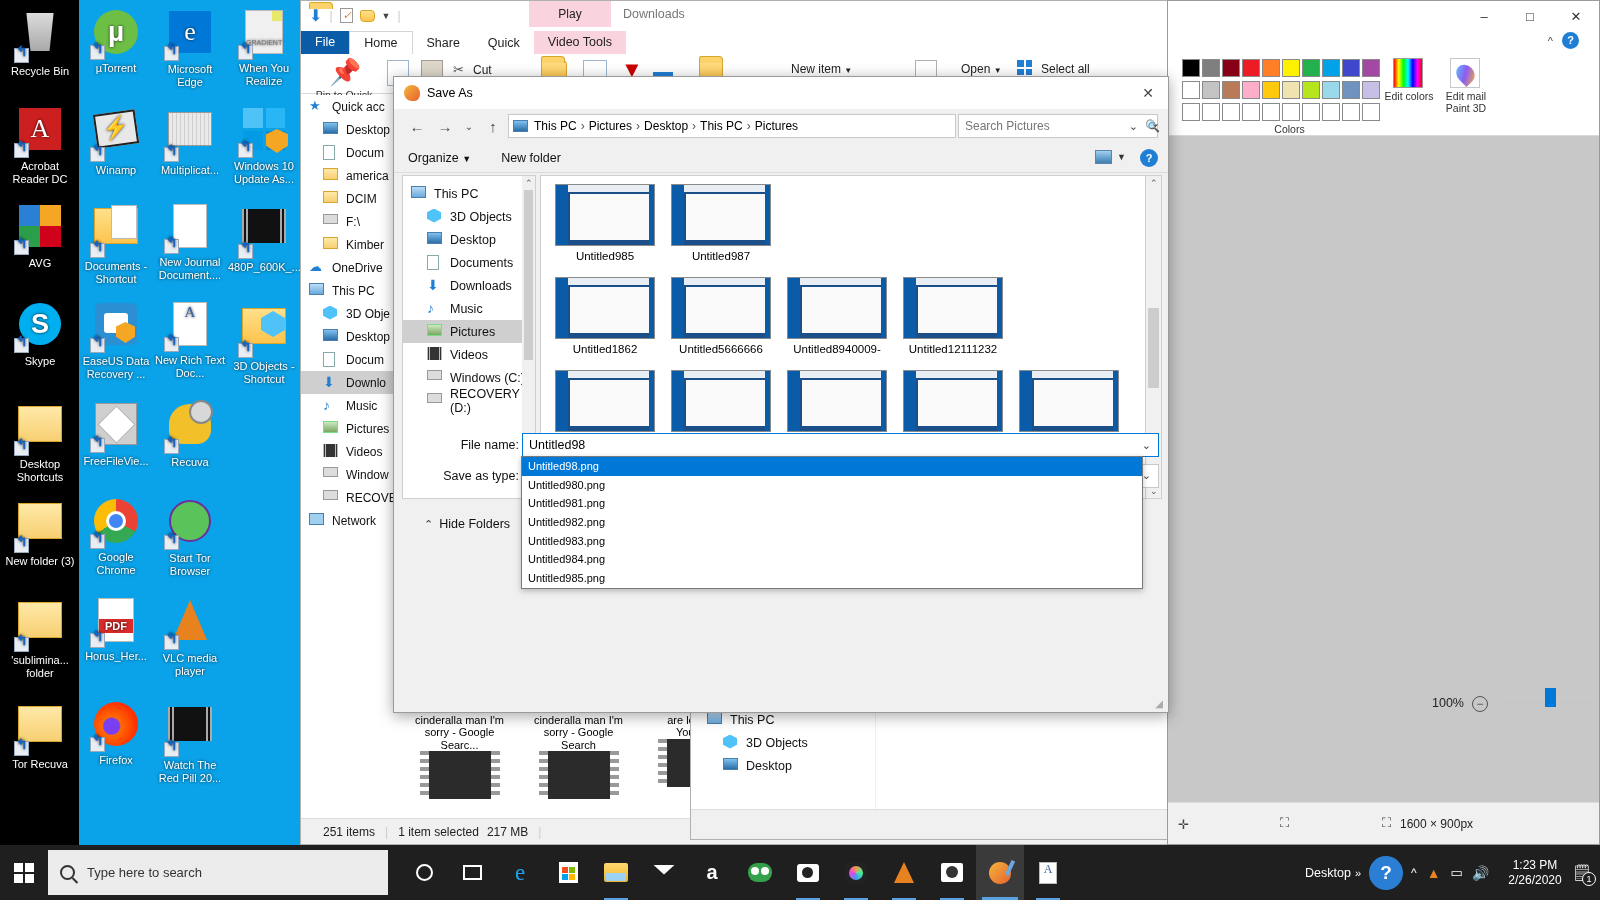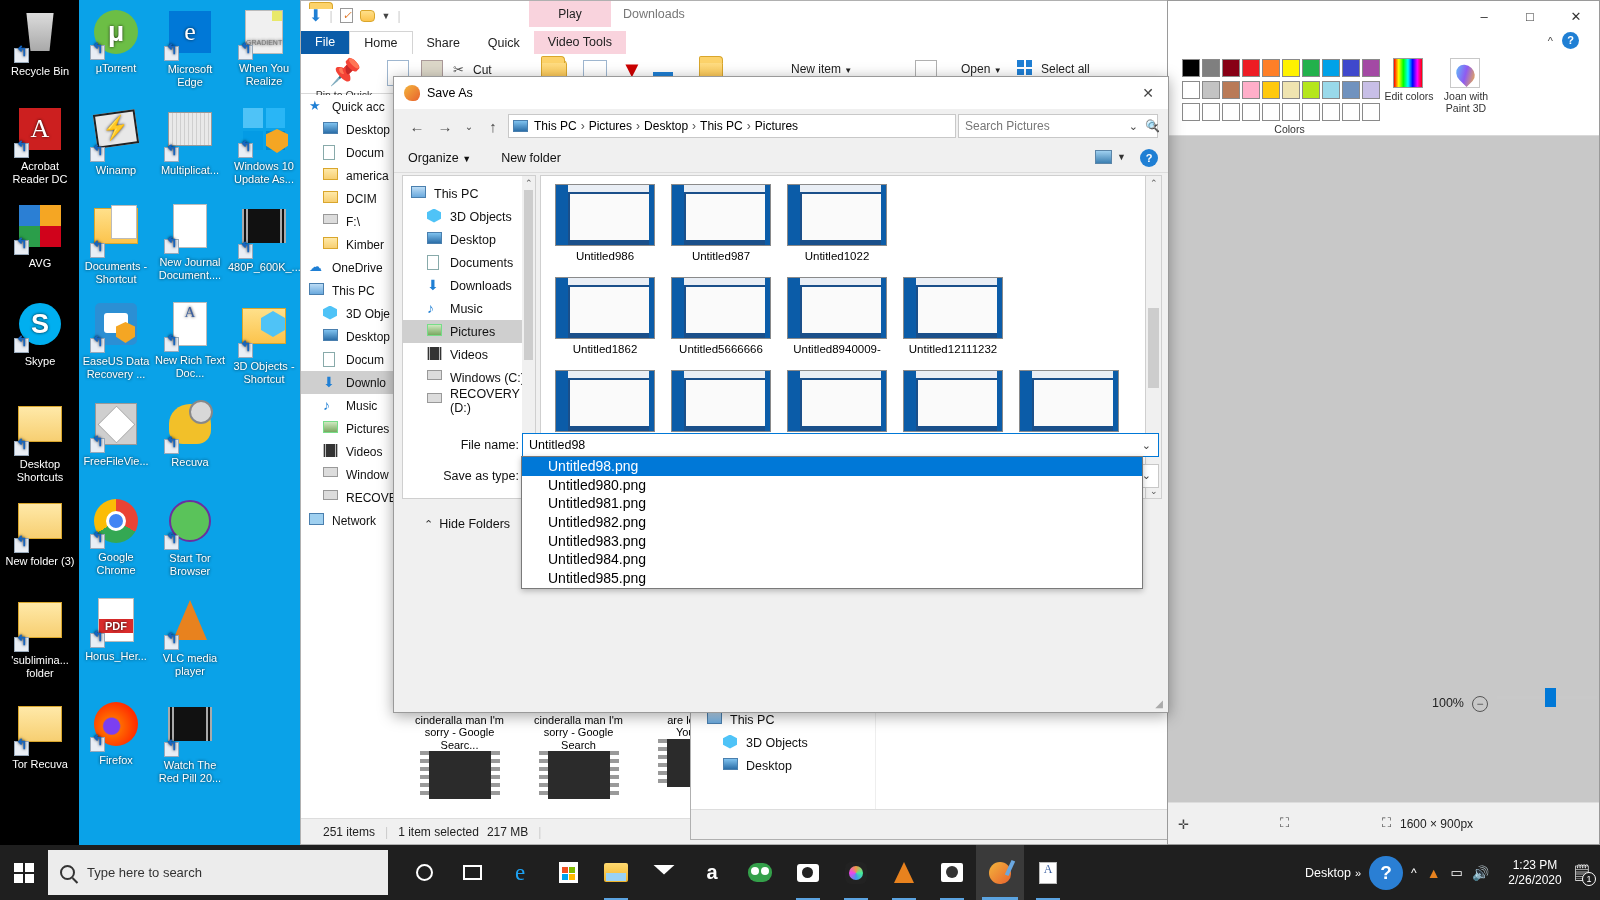--- a/index.html
+++ b/index.html
@@ -67,21 +67,21 @@
   .addressbar{flex:1;height:24px;background:#fff;border:1px solid #c8c8c8;display:flex;align-items:center;padding:0 4px;font-size:12px;}
   .searchbar{width:200px;height:24px;background:#fff;border:1px solid #c8c8c8;display:flex;align-items:center;padding:0 6px;font-size:12px;color:#777;}
   .thumb-item{width:116px;text-align:center;font-size:11.5px;color:#000;line-height:13px;}
   .thumb-pic{width:100px;height:62px;margin:0 auto 4px;border:1px solid #8a8a8a;background:#1a4f8a;position:relative;overflow:hidden;}
   .navtree-item{display:flex;align-items:center;gap:7px;height:23px;padding-left:16px;font-size:12.5px;color:#111;}
   .navtree-item.sel{background:#cfcfcf;}
   .navtree-item .ti{width:16px;height:16px;flex:none;position:relative;}
 
   
   #fn-dropdown{position:absolute;left:521px;top:456px;width:622px;background:#fff;border:1px solid #7a7a7a;z-index:800;box-shadow:0 2px 6px rgba(0,0,0,.25);}
-  #fn-dropdown .opt{height:18.7px;line-height:18.7px;padding-left:26px;font-size:14px;color:#000;}
+  #fn-dropdown .opt{height:18.7px;line-height:18.7px;padding-left:6px;font-size:11px;color:#000;}
   #fn-dropdown .opt.sel{background:#0078d7;color:#fff;}
 
   
   #paint{position:absolute;left:1167px;top:0;width:433px;height:845px;background:#fff;border:1px solid #9a9a9a;z-index:400;}
   .swatch{width:18px;height:18px;border:1px solid #8a8a8a;}
 
   
   #explorerA{position:absolute;left:300px;top:0;width:1068px;height:845px;background:#fff;border:1px solid #b0b0b0;z-index:200;}
   #explorerB{position:absolute;left:690px;top:80px;width:878px;height:760px;background:#fff;border:1px solid #b0b0b0;z-index:300;}
   .fgrid-item{width:97px;text-align:center;font-size:11px;line-height:12.5px;color:#000;}
@@ -771,21 +771,21 @@
         <div class="swatch" style="background: rgb(255, 255, 255);"></div>
       </div>
     <div class="abs" style="left:14px;top:70px;width:215px;text-align:center;font-size:10.5px;color:#333;"><span>Colors</span></div>
 
     <div class="abs" style="left:225px;top:5px;width:30px;height:30px;border:1px solid #9a9a9a;background:linear-gradient(90deg,#f00,#ff0,#0f0,#0ff,#00f,#f0f,#f00);"></div>
     <div class="abs" style="left:214px;top:38px;width:54px;text-align:center;font-size:10.5px;line-height:11.5px;color:#333;"><span>Edit colors</span></div>
 
     <div class="abs" style="left:282px;top:5px;width:30px;height:30px;border:1px solid #c8c8c8;background:#fff;">
       <i style="display:block;margin:5px auto;width:17px;height:20px;background:linear-gradient(150deg,#5ac8fa,#8e5bf2,#f7b733);border-radius:50% 50% 50% 0;transform:rotate(-45deg);"></i>
     </div>
-    <div class="abs" style="left:268px;top:38px;width:60px;text-align:center;font-size:10.5px;line-height:11.5px;color:#333;"><span>Joan with Paint 3D</span></div>
+    <div class="abs" style="left:268px;top:38px;width:60px;text-align:center;font-size:10.5px;line-height:11.5px;color:#333;"><span>Edit mail Paint 3D</span></div>
   </div>
 
   <div class="abs" style="left:0;top:135px;right:0;bottom:42px;background:#c8c8c8;"></div>
 
   <div class="abs" style="left:0;right:0;bottom:0;height:42px;background:#f0f0f0;border-top:1px solid #ddd;">
     <div class="abs" style="left:10px;top:14px;font-size:13px;color:#444;">✛</div>
     <div class="abs" style="left:112px;top:12px;font-size:13px;color:#444;">⛶</div>
     <div class="abs" style="left:214px;top:12px;font-size:13px;color:#444;">⛶</div>
     <div class="abs" style="left:232px;top:14px;font-size:12px;color:#222;"><span>1600 × 900px</span></div>
   </div>
@@ -916,39 +916,30 @@
 
   <div class="abs" style="left:146px;top:98px;width:606px;height:324px;background:#fff;border:1px solid #cfcfcf;overflow:hidden;">
     <div id="sa-row1" style="display:flex;gap:0;padding:8px 6px 0 6px;">
         <div class="thumb-item">
           <div class="thumb-pic">
             <i style="position:absolute;left:0;top:0;bottom:0;width:12px;background:#0b5ca8;"></i>
             <i style="position:absolute;left:12px;top:0;right:0;height:7px;background:#e9eef5;"></i>
             <i style="position:absolute;left:14px;top:9px;right:3px;bottom:5px;background:#fafafa;"></i>
             <i style="position:absolute;right:0;top:0;bottom:0;width:5px;background:#0b5ca8;"></i>
           </div>
-          <div>Untitled986</div>
+          <div>Untitled985</div>
         </div>
         <div class="thumb-item">
           <div class="thumb-pic">
             <i style="position:absolute;left:0;top:0;bottom:0;width:12px;background:#0b5ca8;"></i>
             <i style="position:absolute;left:12px;top:0;right:0;height:7px;background:#e9eef5;"></i>
             <i style="position:absolute;left:14px;top:9px;right:3px;bottom:5px;background:#fafafa;"></i>
             <i style="position:absolute;right:0;top:0;bottom:0;width:5px;background:#0b5ca8;"></i>
           </div>
           <div>Untitled987</div>
-        </div>
-        <div class="thumb-item">
-          <div class="thumb-pic">
-            <i style="position:absolute;left:0;top:0;bottom:0;width:12px;background:#0b5ca8;"></i>
-            <i style="position:absolute;left:12px;top:0;right:0;height:7px;background:#e9eef5;"></i>
-            <i style="position:absolute;left:14px;top:9px;right:3px;bottom:5px;background:#fafafa;"></i>
-            <i style="position:absolute;right:0;top:0;bottom:0;width:5px;background:#0b5ca8;"></i>
-          </div>
-          <div>Untitled1022</div>
         </div>
       </div>
     <div id="sa-row2" style="display:flex;gap:0;padding:14px 6px 0 6px;">
         <div class="thumb-item">
           <div class="thumb-pic">
             <i style="position:absolute;left:0;top:0;bottom:0;width:12px;background:#0b5ca8;"></i>
             <i style="position:absolute;left:12px;top:0;right:0;height:7px;background:#e9eef5;"></i>
             <i style="position:absolute;left:14px;top:9px;right:3px;bottom:5px;background:#fafafa;"></i>
             <i style="position:absolute;right:0;top:0;bottom:0;width:5px;background:#0b5ca8;"></i>
           </div>

